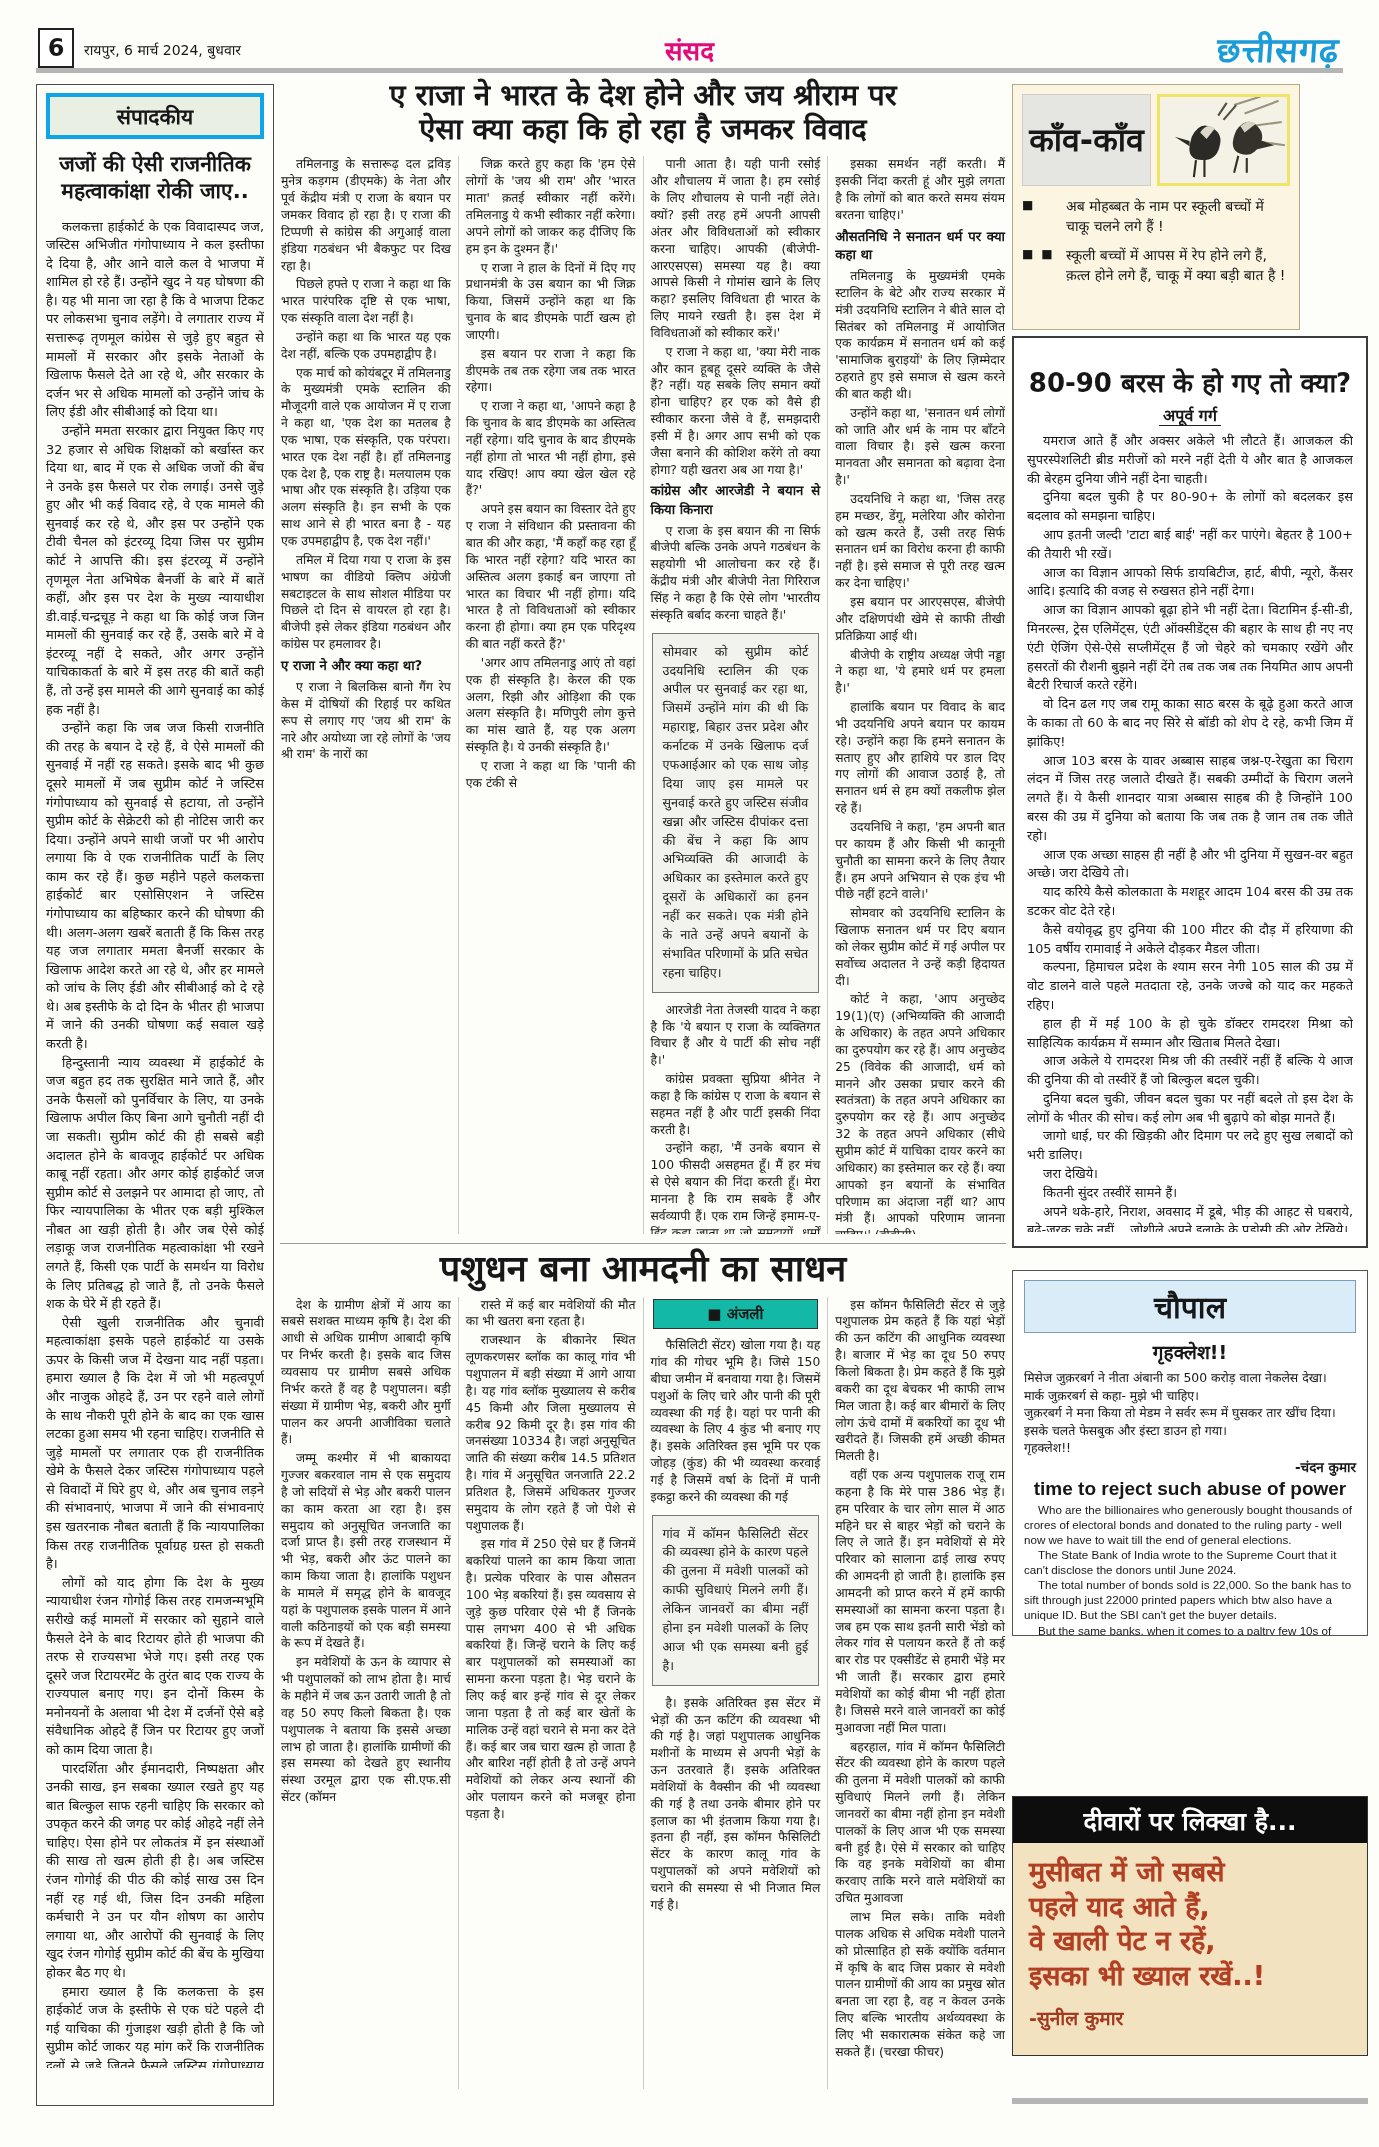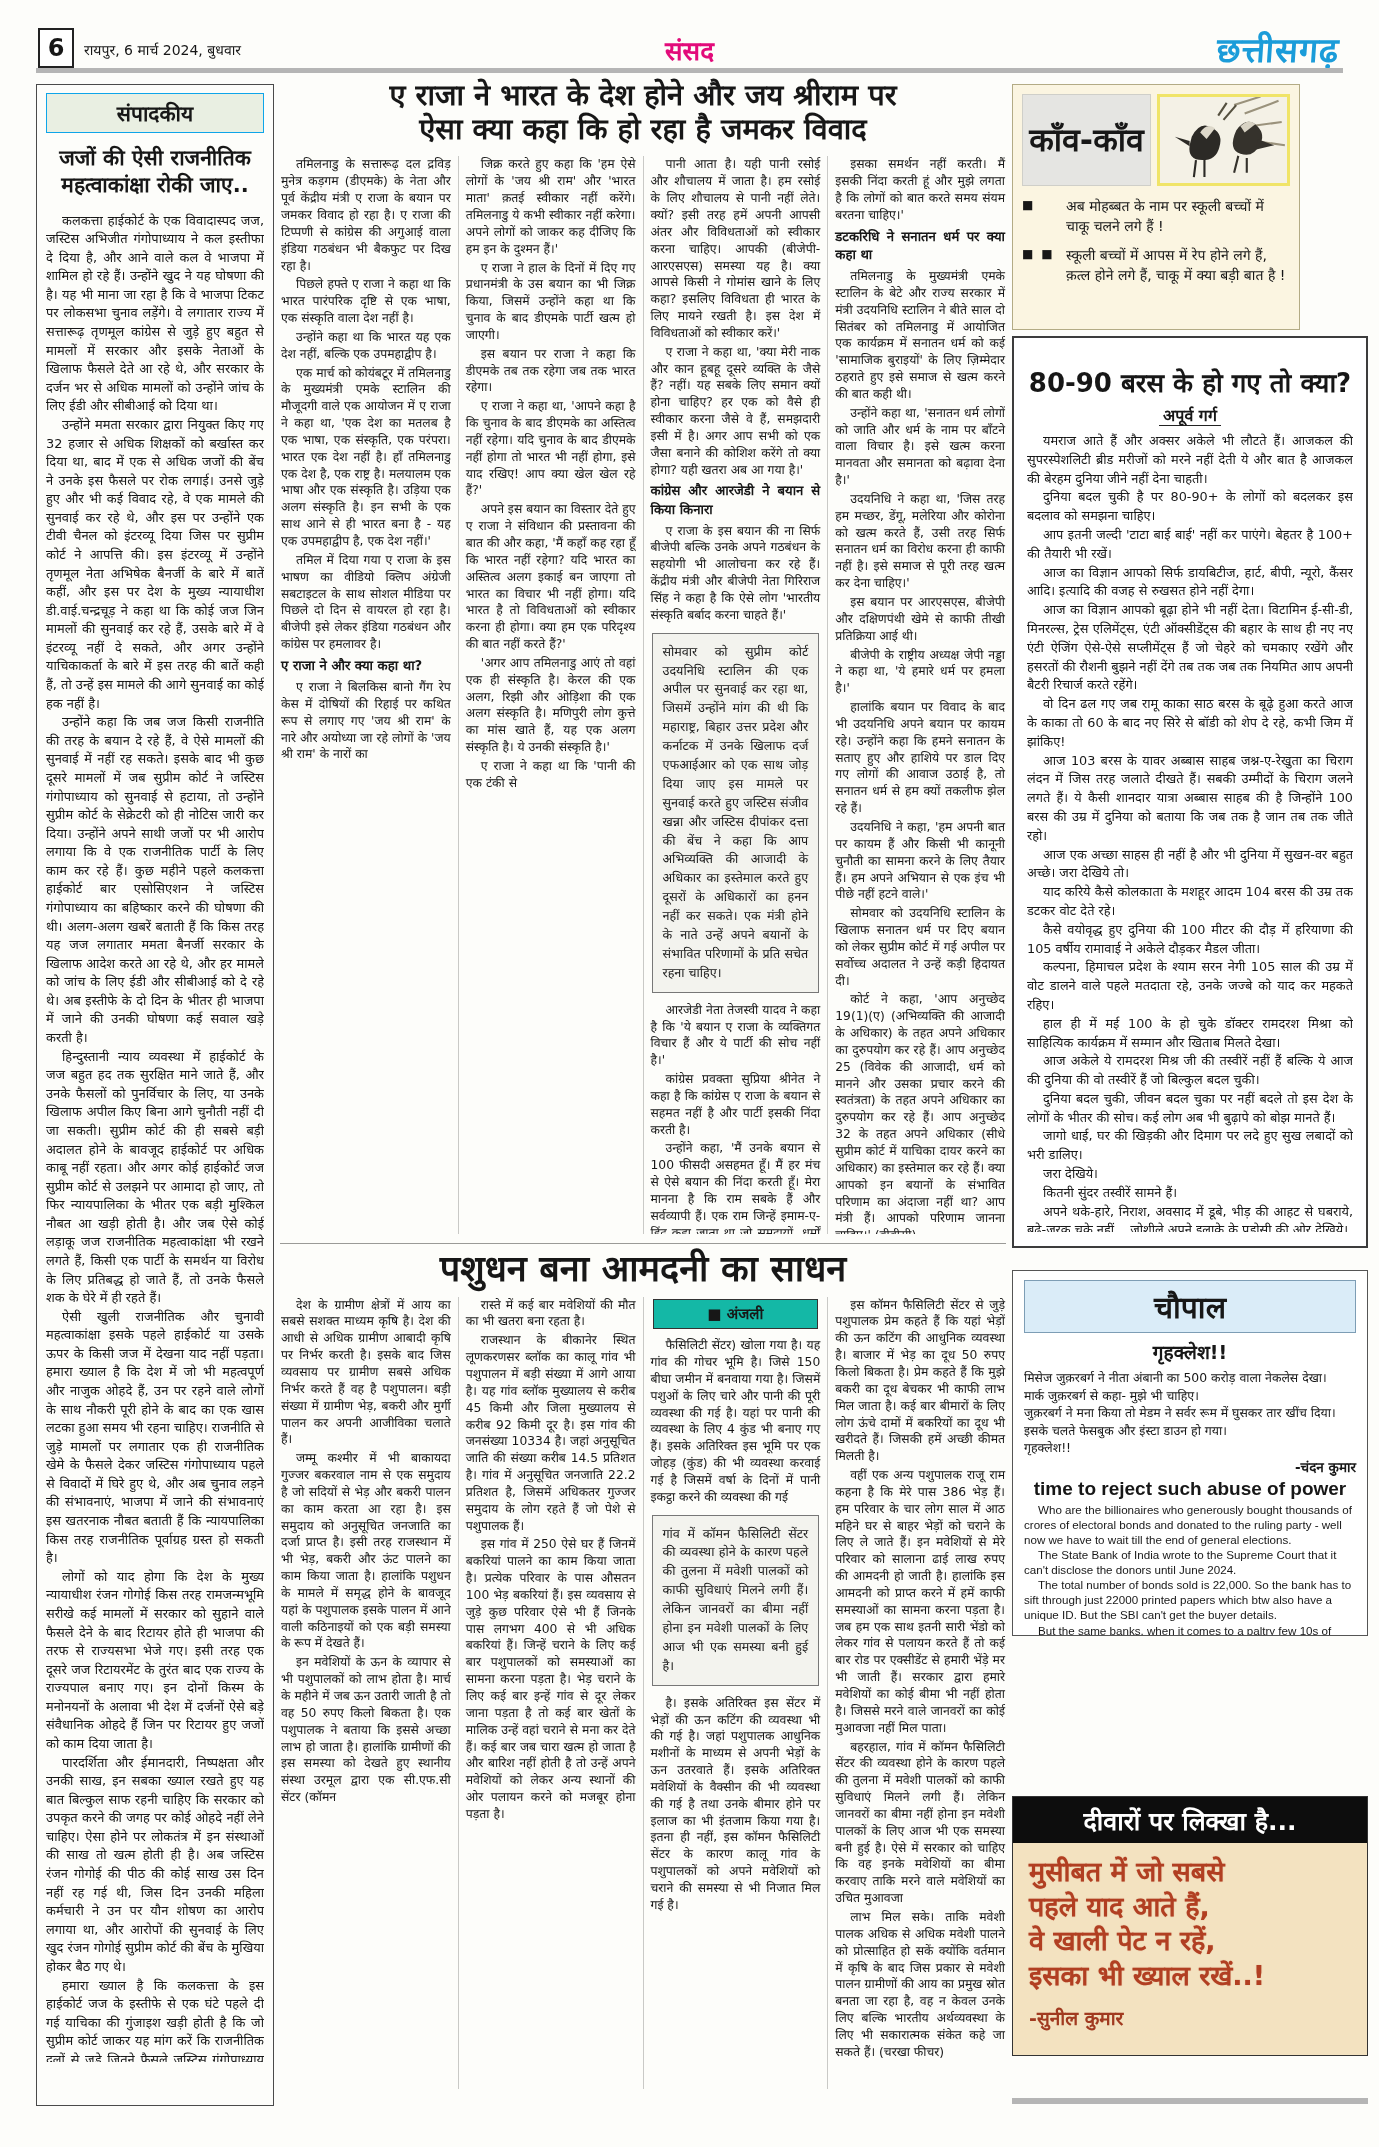--- a/index.html
+++ b/index.html
@@ -9,21 +9,21 @@
   .hdr-pagebox{position:absolute;left:38px;top:28px;width:32px;height:36px;border:2px solid #222;
         font-size:24px;font-weight:bold;text-align:center;line-height:36px;background:#fff;}
   .hdr-date{position:absolute;left:84px;top:40px;font-size:14px;}
   .hdr-section{position:absolute;left:0;right:0;top:32px;text-align:center;font-size:26px;font-weight:bold;color:#e20b7a;}
   .hdr-masthead{position:absolute;right:40px;top:26px;font-size:34px;font-weight:bold;color:#1b9cd9;
         transform:skewX(-4deg);letter-spacing:1px;}
   .headrule{position:absolute;left:36px;right:36px;top:68px;height:5px;background:#b5b5b5;}
   
   .editorial{position:absolute;left:36px;top:84px;width:238px;height:2022px;border:1px solid #4a4a4a;
         padding:8px 9px;box-sizing:border-box;background:#fdfdfa;}
-  .ed-label{border:1px solid #0ea5e9;background:#e9efe2;text-align:center;font-size:21px;font-weight:bold;
+  .ed-label{border:4px solid #0ea5e9;background:#e9efe2;text-align:center;font-size:21px;font-weight:bold;
         padding:5px 0;margin-bottom:12px;}
   .ed-headline{font-size:21px;font-weight:bold;text-align:center;line-height:1.3;margin-bottom:12px;}
   .ed-body{font-size:12.9px;line-height:1.44;text-align:justify;overflow:hidden;height:1850px;}
   .ed-body .tx-p{text-indent:16px;margin:0;}
   
   .main-art{position:absolute;left:280px;top:78px;width:726px;}
   .main-headline{text-align:center;font-weight:bold;font-size:29px;line-height:1.18;}
   .cols{display:flex;margin-top:10px;}
   .mcol{flex:1;padding:0 7px;font-size:12.3px;line-height:1.37;text-align:justify;overflow:hidden;
         border-right:1px solid #c9c9c6;}
@@ -132,21 +132,21 @@
           <div class="tx-p">ए राजा ने कहा था, 'क्या मेरी नाक और कान हूबहू दूसरे व्यक्ति के जैसे हैं? नहीं। यह सबके लिए समान क्यों होना चाहिए? हर एक को वैसे ही स्वीकार करना जैसे वे हैं, समझदारी इसी में है। अगर आप सभी को एक जैसा बनाने की कोशिश करेंगे तो क्या होगा? यही खतरा अब आ गया है।'</div>
           <div class="tx-subhead">कांग्रेस और आरजेडी ने बयान से किया किनारा</div>
           <div class="tx-p">ए राजा के इस बयान की ना सिर्फ बीजेपी बल्कि उनके अपने गठबंधन के सहयोगी भी आलोचना कर रहे हैं। केंद्रीय मंत्री और बीजेपी नेता गिरिराज सिंह ने कहा है कि ऐसे लोग 'भारतीय संस्कृति बर्बाद करना चाहते हैं।'</div>
           <div class="tx-box">सोमवार को सुप्रीम कोर्ट उदयनिधि स्टालिन की एक अपील पर सुनवाई कर रहा था, जिसमें उन्होंने मांग की थी कि महाराष्ट्र, बिहार उत्तर प्रदेश और कर्नाटक में उनके खिलाफ दर्ज एफआईआर को एक साथ जोड़ दिया जाए इस मामले पर सुनवाई करते हुए जस्टिस संजीव खन्ना और जस्टिस दीपांकर दत्ता की बेंच ने कहा कि आप अभिव्यक्ति की आजादी के अधिकार का इस्तेमाल करते हुए दूसरों के अधिकारों का हनन नहीं कर सकते। एक मंत्री होने के नाते उन्हें अपने बयानों के संभावित परिणामों के प्रति सचेत रहना चाहिए।</div>
           <div class="tx-p">आरजेडी नेता तेजस्वी यादव ने कहा है कि 'ये बयान ए राजा के व्यक्तिगत विचार हैं और ये पार्टी की सोच नहीं है।'</div>
           <div class="tx-p">कांग्रेस प्रवक्ता सुप्रिया श्रीनेत ने कहा है कि कांग्रेस ए राजा के बयान से सहमत नहीं है और पार्टी इसकी निंदा करती है।</div>
           <div class="tx-p">उन्होंने कहा, 'मैं उनके बयान से 100 फीसदी असहमत हूँ। मैं हर मंच से ऐसे बयान की निंदा करती हूँ। मेरा मानना है कि राम सबके हैं और सर्वव्यापी हैं। एक राम जिन्हें इमाम-ए-हिंद कहा जाता था जो समुदायों, धर्मों और जातियों से ऊपर हैं। राम जीवन जीने का आदर्श हैं। राम मर्यादा हैं, राम नीति हैं।'</div>
         </div>
       <div class="mcol">
           <div class="tx-p">इसका समर्थन नहीं करती। मैं इसकी निंदा करती हूं और मुझे लगता है कि लोगों को बात करते समय संयम बरतना चाहिए।'</div>
-          <div class="tx-subhead">डटकरिधि ने सनातन धर्म पर क्या कहा था</div>
+          <div class="tx-subhead">औसतनिधि ने सनातन धर्म पर क्या कहा था</div>
           <div class="tx-p">तमिलनाडु के मुख्यमंत्री एमके स्टालिन के बेटे और राज्य सरकार में मंत्री उदयनिधि स्टालिन ने बीते साल दो सितंबर को तमिलनाडु में आयोजित एक कार्यक्रम में सनातन धर्म को कई 'सामाजिक बुराइयों' के लिए ज़िम्मेदार ठहराते हुए इसे समाज से खत्म करने की बात कही थी।</div>
           <div class="tx-p">उन्होंने कहा था, 'सनातन धर्म लोगों को जाति और धर्म के नाम पर बाँटने वाला विचार है। इसे खत्म करना मानवता और समानता को बढ़ावा देना है।'</div>
           <div class="tx-p">उदयनिधि ने कहा था, 'जिस तरह हम मच्छर, डेंगू, मलेरिया और कोरोना को खत्म करते हैं, उसी तरह सिर्फ सनातन धर्म का विरोध करना ही काफी नहीं है। इसे समाज से पूरी तरह खत्म कर देना चाहिए।'</div>
           <div class="tx-p">इस बयान पर आरएसएस, बीजेपी और दक्षिणपंथी खेमे से काफी तीखी प्रतिक्रिया आई थी।</div>
           <div class="tx-p">बीजेपी के राष्ट्रीय अध्यक्ष जेपी नड्डा ने कहा था, 'ये हमारे धर्म पर हमला है।'</div>
           <div class="tx-p">हालांकि बयान पर विवाद के बाद भी उदयनिधि अपने बयान पर कायम रहे। उन्होंने कहा कि हमने सनातन के सताए हुए और हाशिये पर डाल दिए गए लोगों की आवाज उठाई है, तो सनातन धर्म से हम क्यों तकलीफ झेल रहे हैं।</div>
           <div class="tx-p">उदयनिधि ने कहा, 'हम अपनी बात पर कायम हैं और किसी भी कानूनी चुनौती का सामना करने के लिए तैयार हैं। हम अपने अभियान से एक इंच भी पीछे नहीं हटने वाले।'</div>
           <div class="tx-p">सोमवार को उदयनिधि स्टालिन के खिलाफ सनातन धर्म पर दिए बयान को लेकर सुप्रीम कोर्ट में गई अपील पर सर्वोच्च अदालत ने उन्हें कड़ी हिदायत दी।</div>
           <div class="tx-p">कोर्ट ने कहा, 'आप अनुच्छेद 19(1)(ए) (अभिव्यक्ति की आजादी के अधिकार) के तहत अपने अधिकार का दुरुपयोग कर रहे हैं। आप अनुच्छेद 25 (विवेक की आजादी, धर्म को मानने और उसका प्रचार करने की स्वतंत्रता) के तहत अपने अधिकार का दुरुपयोग कर रहे हैं। आप अनुच्छेद 32 के तहत अपने अधिकार (सीधे सुप्रीम कोर्ट में याचिका दायर करने का अधिकार) का इस्तेमाल कर रहे हैं। क्या आपको इन बयानों के संभावित परिणाम का अंदाजा नहीं था? आप मंत्री हैं। आपको परिणाम जानना चाहिए।' (बीबीसी)</div>
         </div>

